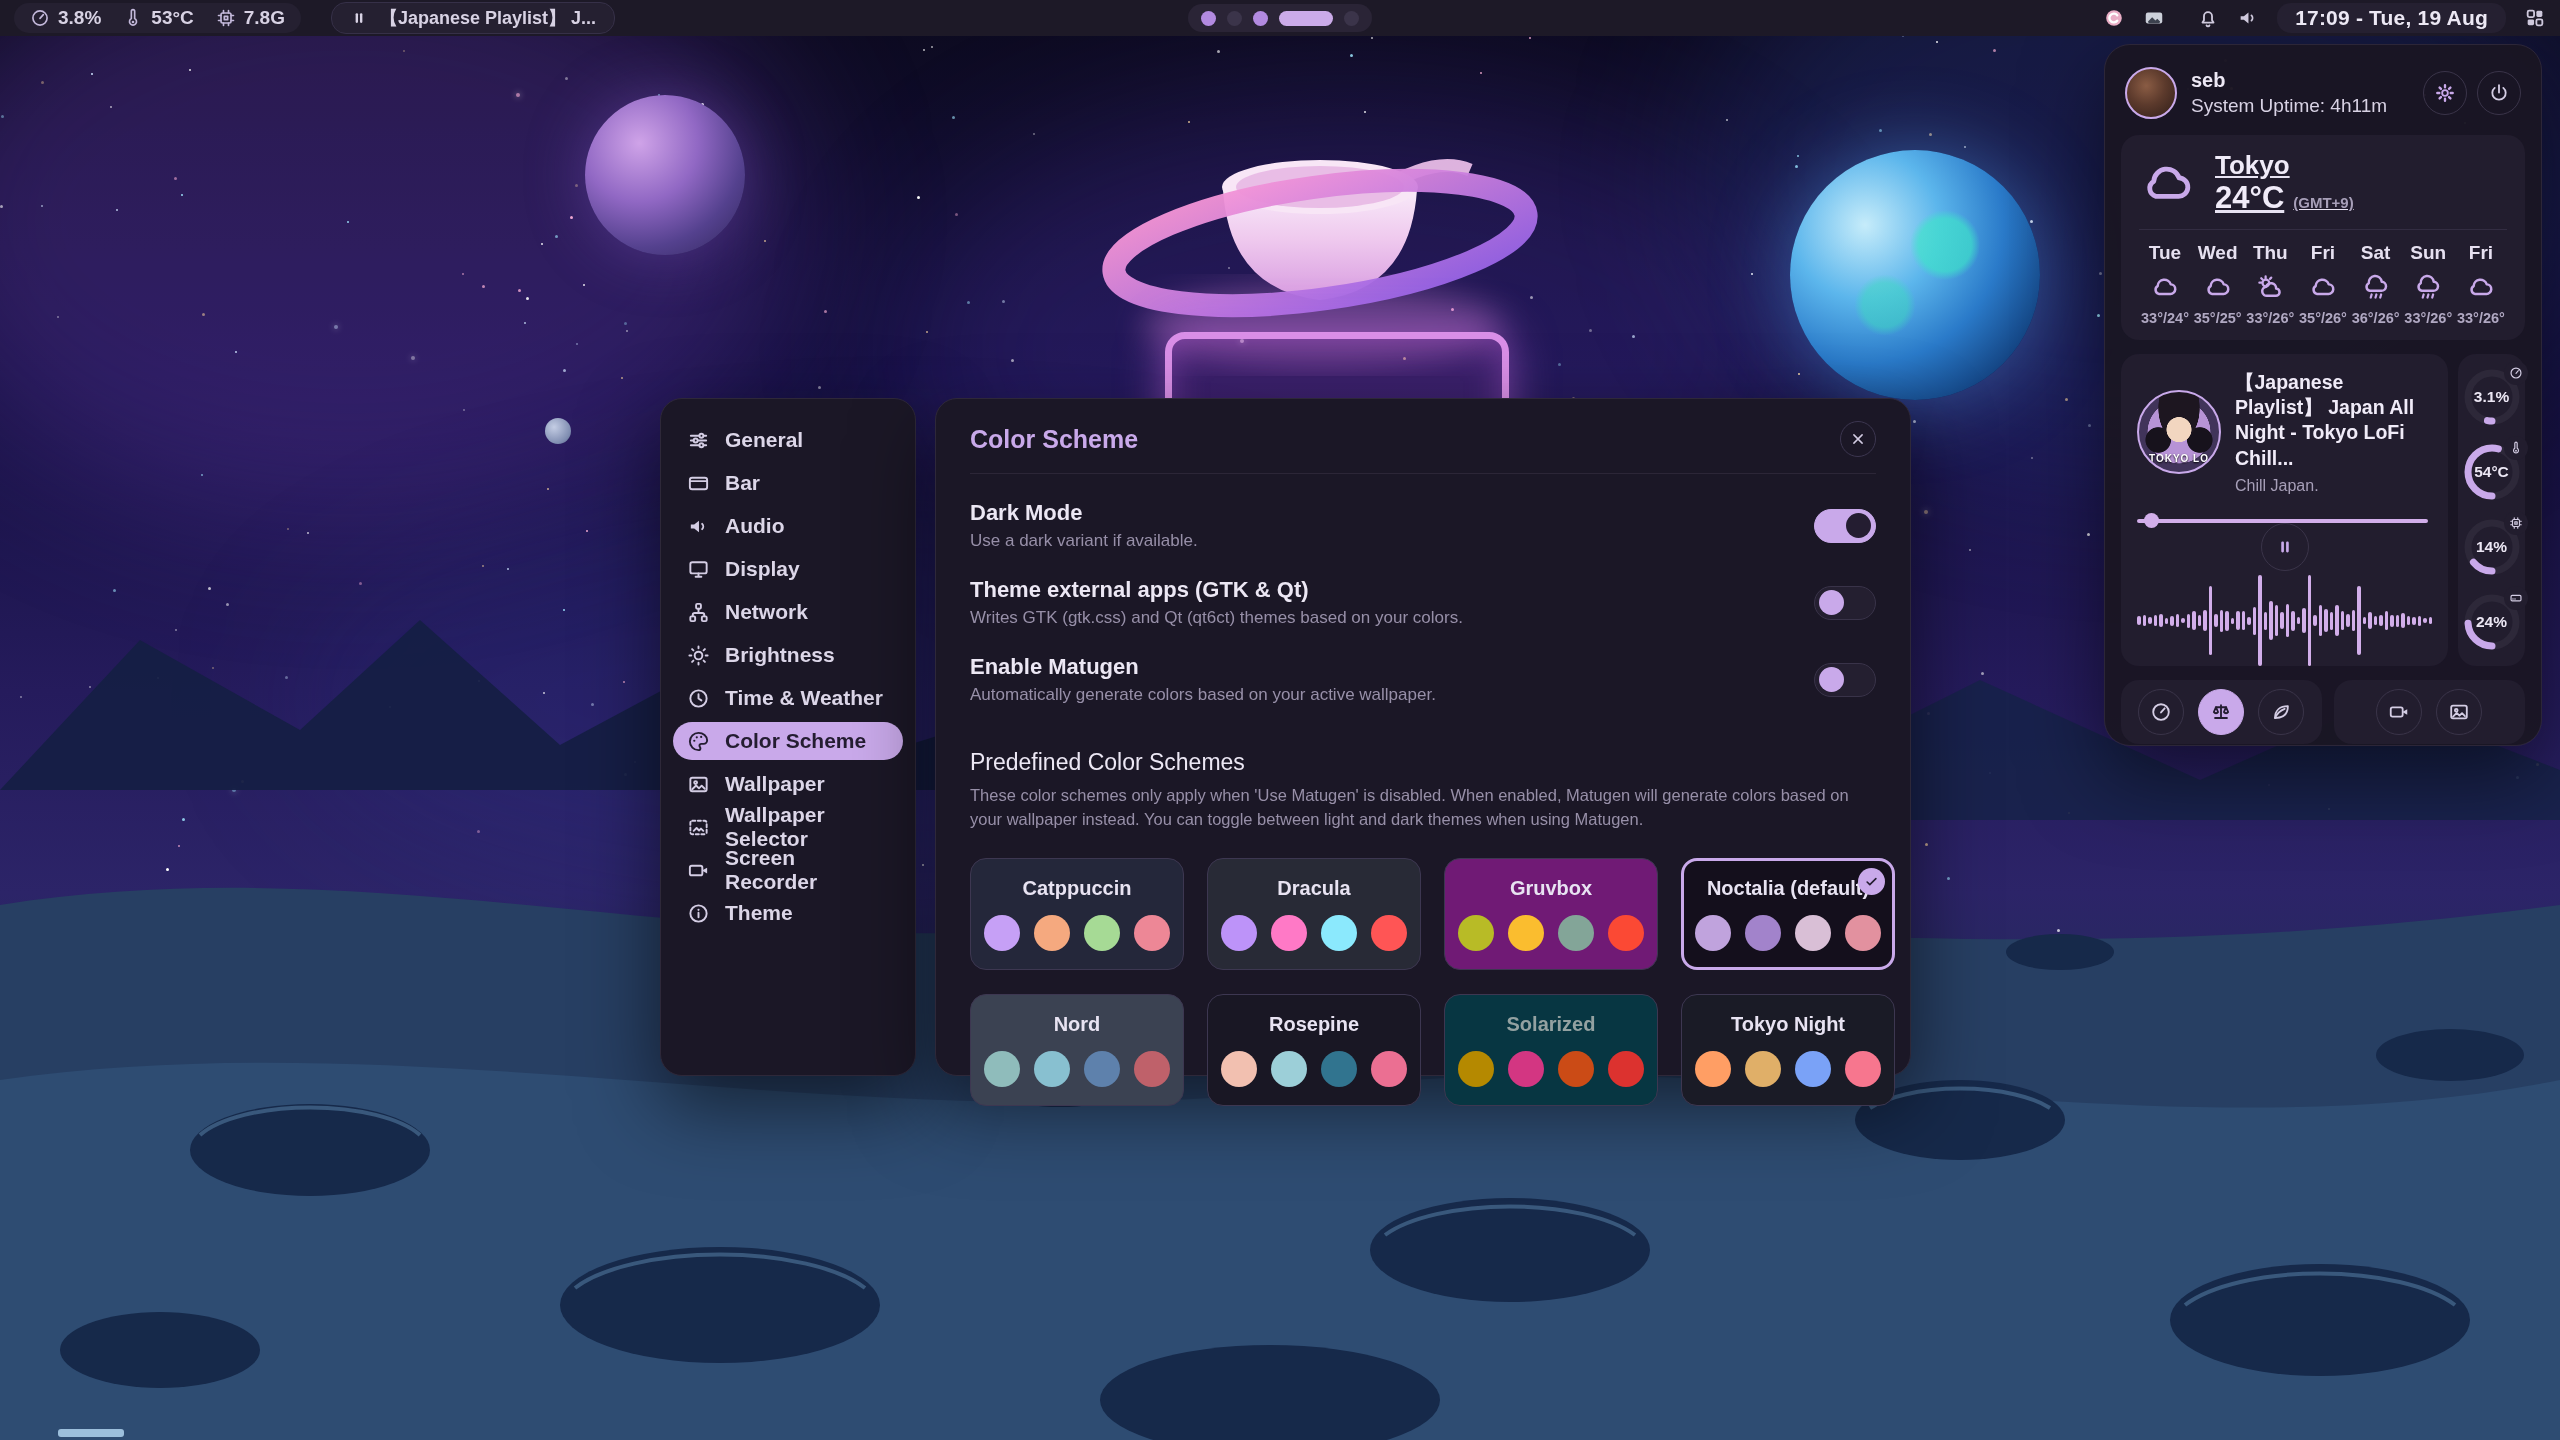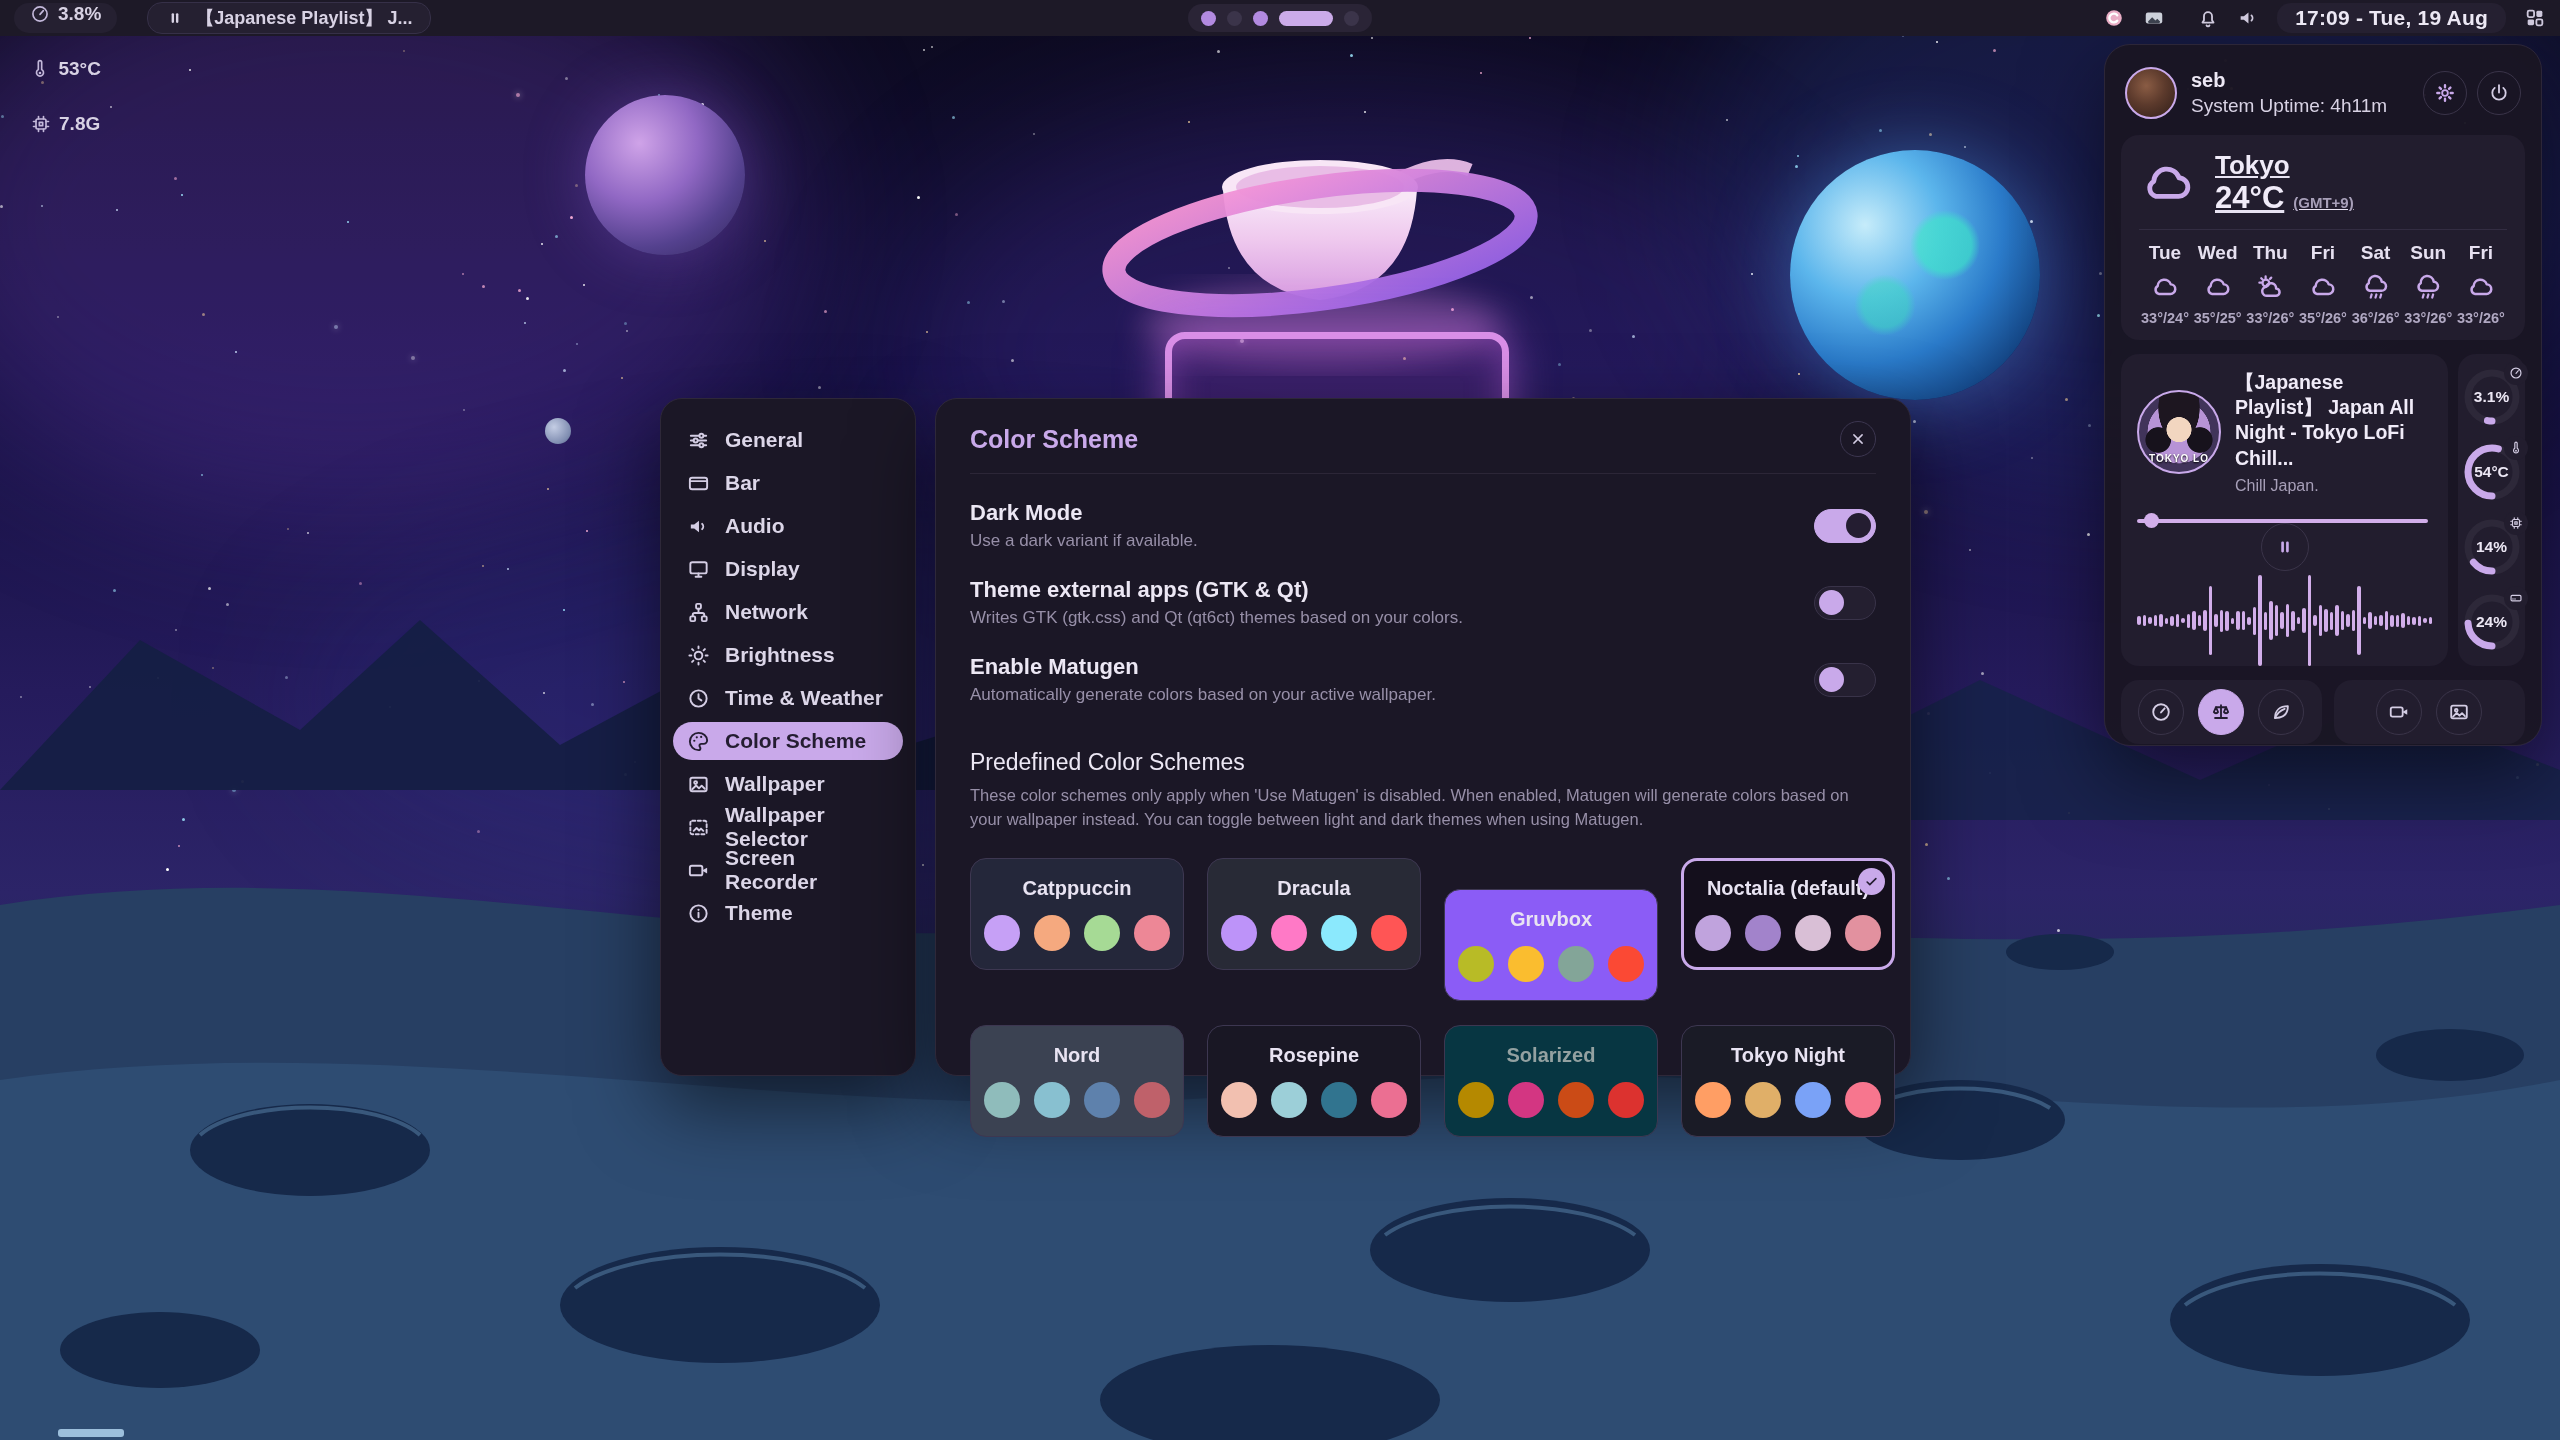--- a/index.html
+++ b/index.html
@@ -38,21 +38,21 @@
   #sign{position:absolute;left:1165px;top:332px;width:330px;height:130px;border-radius:20px;z-index:2;
     border:7px solid #d china;}
   #sign{border:7px solid #da8fe8;background:rgba(140,60,170,.22);
     box-shadow:0 0 45px rgba(210,110,235,.55), inset 0 0 35px rgba(210,110,235,.35);}
   #dock-hint{position:absolute;left:58px;top:1429px;width:66px;height:8px;border-radius:3px;
     background:#a8cce8;opacity:.9;z-index:3;}
 
   
   #topbar{position:absolute;left:0;top:0;width:2560px;height:36px;background:#1d1927;z-index:50;
     display:flex;align-items:center;padding:0 14px;box-sizing:border-box;}
-  .bar-group{display:flex;align-items:center;gap:33px;background:#252031;border-radius:15px;height:30px;padding:0 16px;flex-direction:column;}
+  .bar-group{display:flex;align-items:center;gap:22px;background:#252031;border-radius:15px;height:30px;padding:0 16px;}
   .bar-stat{display:flex;align-items:center;gap:8px;font-size:19px;font-weight:700;color:#d8d2e4;}
   .bar-stat .icon{color:#c3b8da;}
   #media-pill{margin-left:30px;display:flex;align-items:center;gap:12px;background:#252031;
     border:1px solid #363048;border-radius:15px;height:30px;padding:0 18px;font-size:18px;font-weight:600;color:#d8d2e4;}
   #media-pill .icon{color:#d8d2e4;}
   #workspaces{position:absolute;left:50%;top:4px;transform:translateX(-50%);height:28px;background:#2a2436;
     border-radius:14px;display:flex;align-items:center;gap:11px;padding:0 13px;}
   .ws-dot{width:15px;height:15px;border-radius:8px;background:#3b344a;}
   .ws-dot.small-active{background:#b28ae0;}
   .ws-dot.wide-active{width:54px;background:#cbabe9;}
@@ -747,21 +747,21 @@
       </div>
       <div class="scheme-card" style="background: rgb(40, 42, 54);">
         <div class="scheme-name" style="color: rgb(232, 227, 242);">Dracula</div>
         <div class="scheme-dots">
           <div class="scheme-dot" style="background: rgb(189, 147, 249);"></div>
           <div class="scheme-dot" style="background: rgb(255, 121, 198);"></div>
           <div class="scheme-dot" style="background: rgb(139, 233, 253);"></div>
           <div class="scheme-dot" style="background: rgb(255, 85, 85);"></div>
         </div>
       </div>
-      <div class="scheme-card" style="background: #8b5cf6; margin-top: 31px;">
+      <div class="scheme-card" style="background: #701a75;">
         <div class="scheme-name" style="color: rgb(232, 227, 242);">Gruvbox</div>
         <div class="scheme-dots">
           <div class="scheme-dot" style="background: rgb(184, 187, 38);"></div>
           <div class="scheme-dot" style="background: rgb(250, 189, 47);"></div>
           <div class="scheme-dot" style="background: rgb(131, 165, 152);"></div>
           <div class="scheme-dot" style="background: rgb(251, 73, 52);"></div>
         </div>
       </div>
       <div class="scheme-card selected" style="background: rgb(20, 15, 28);">
         <div class="scheme-name" style="color: rgb(232, 227, 242);">Noctalia (default)</div>

